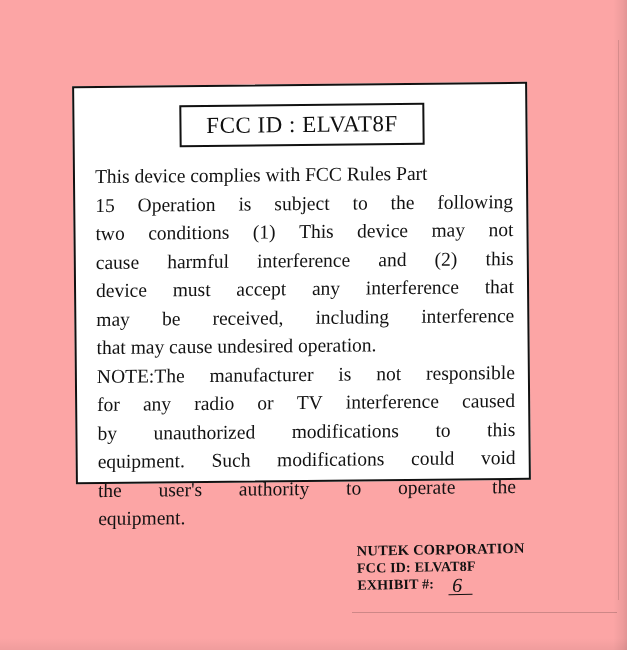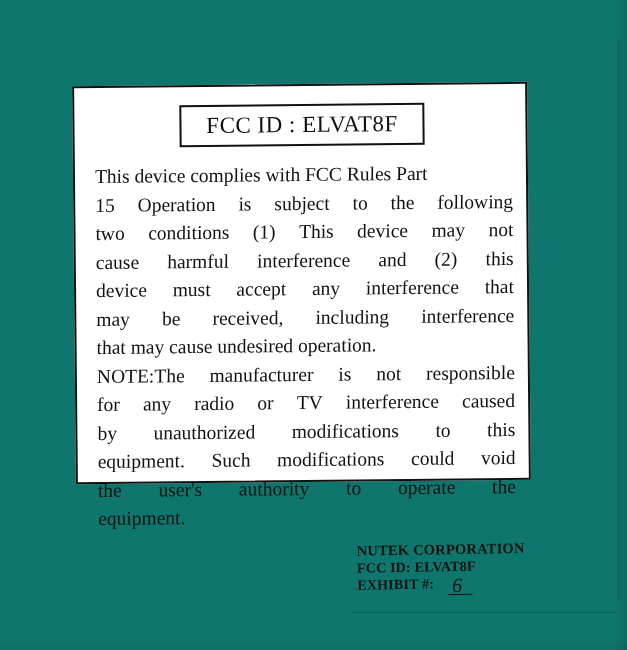--- a/index.html
+++ b/index.html
@@ -11,21 +11,21 @@
     height: 650px;
     background: #ffffff;
     font-family: "Liberation Serif", serif;
     overflow: hidden;
     position: relative;
   }
 
   .page {
     position: absolute;
     inset: 0;
-    background: #0f766e;
+    background: #fca5a5;
   }
 
   
   .page::after {
     content: "";
     position: absolute;
     right: 0;
     top: 0;
     width: 14px;
     height: 650px;

